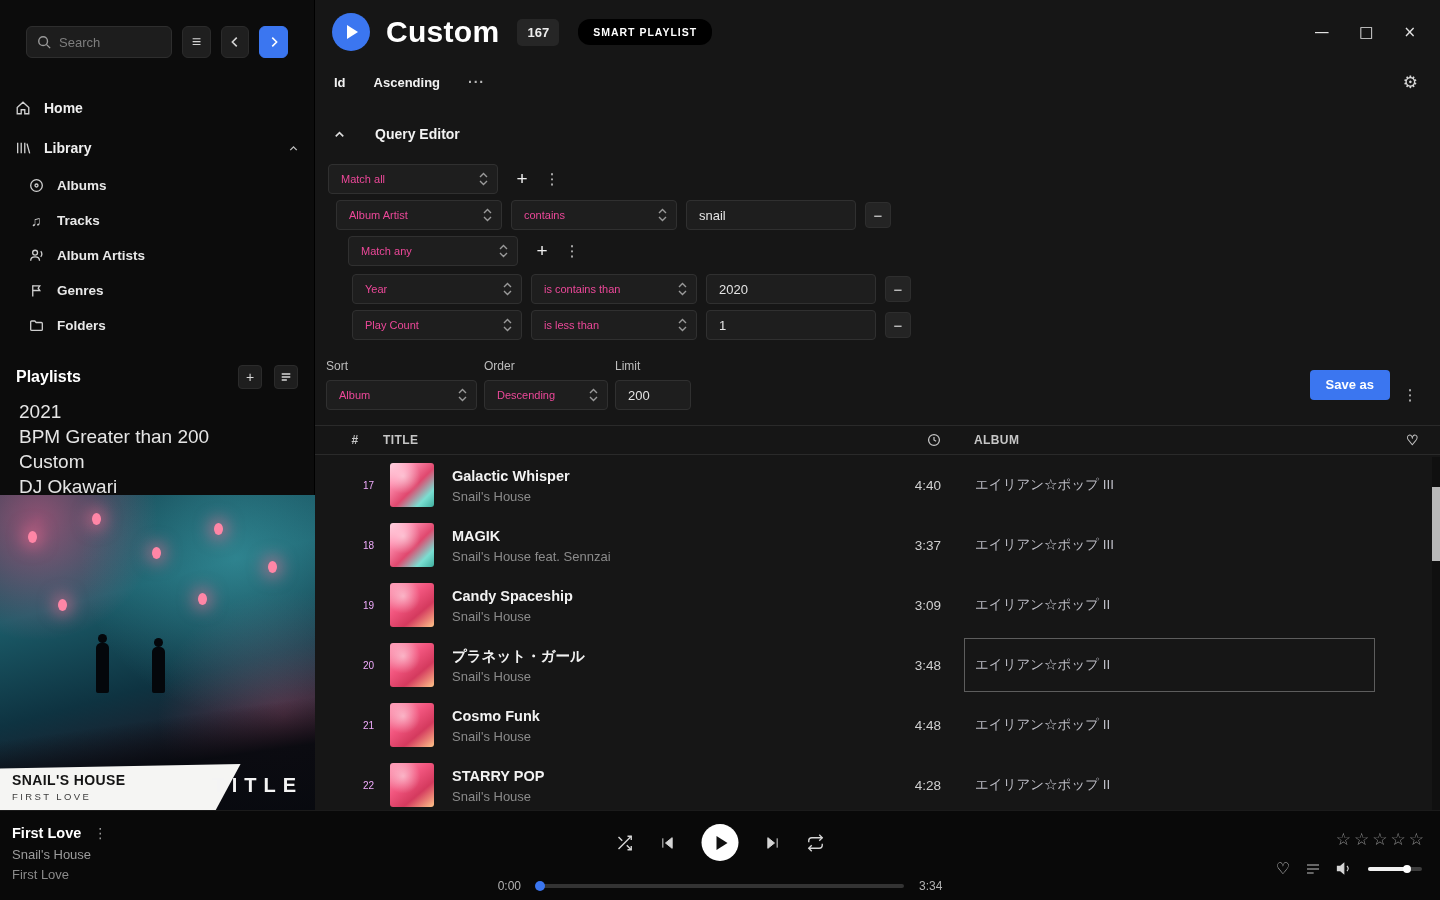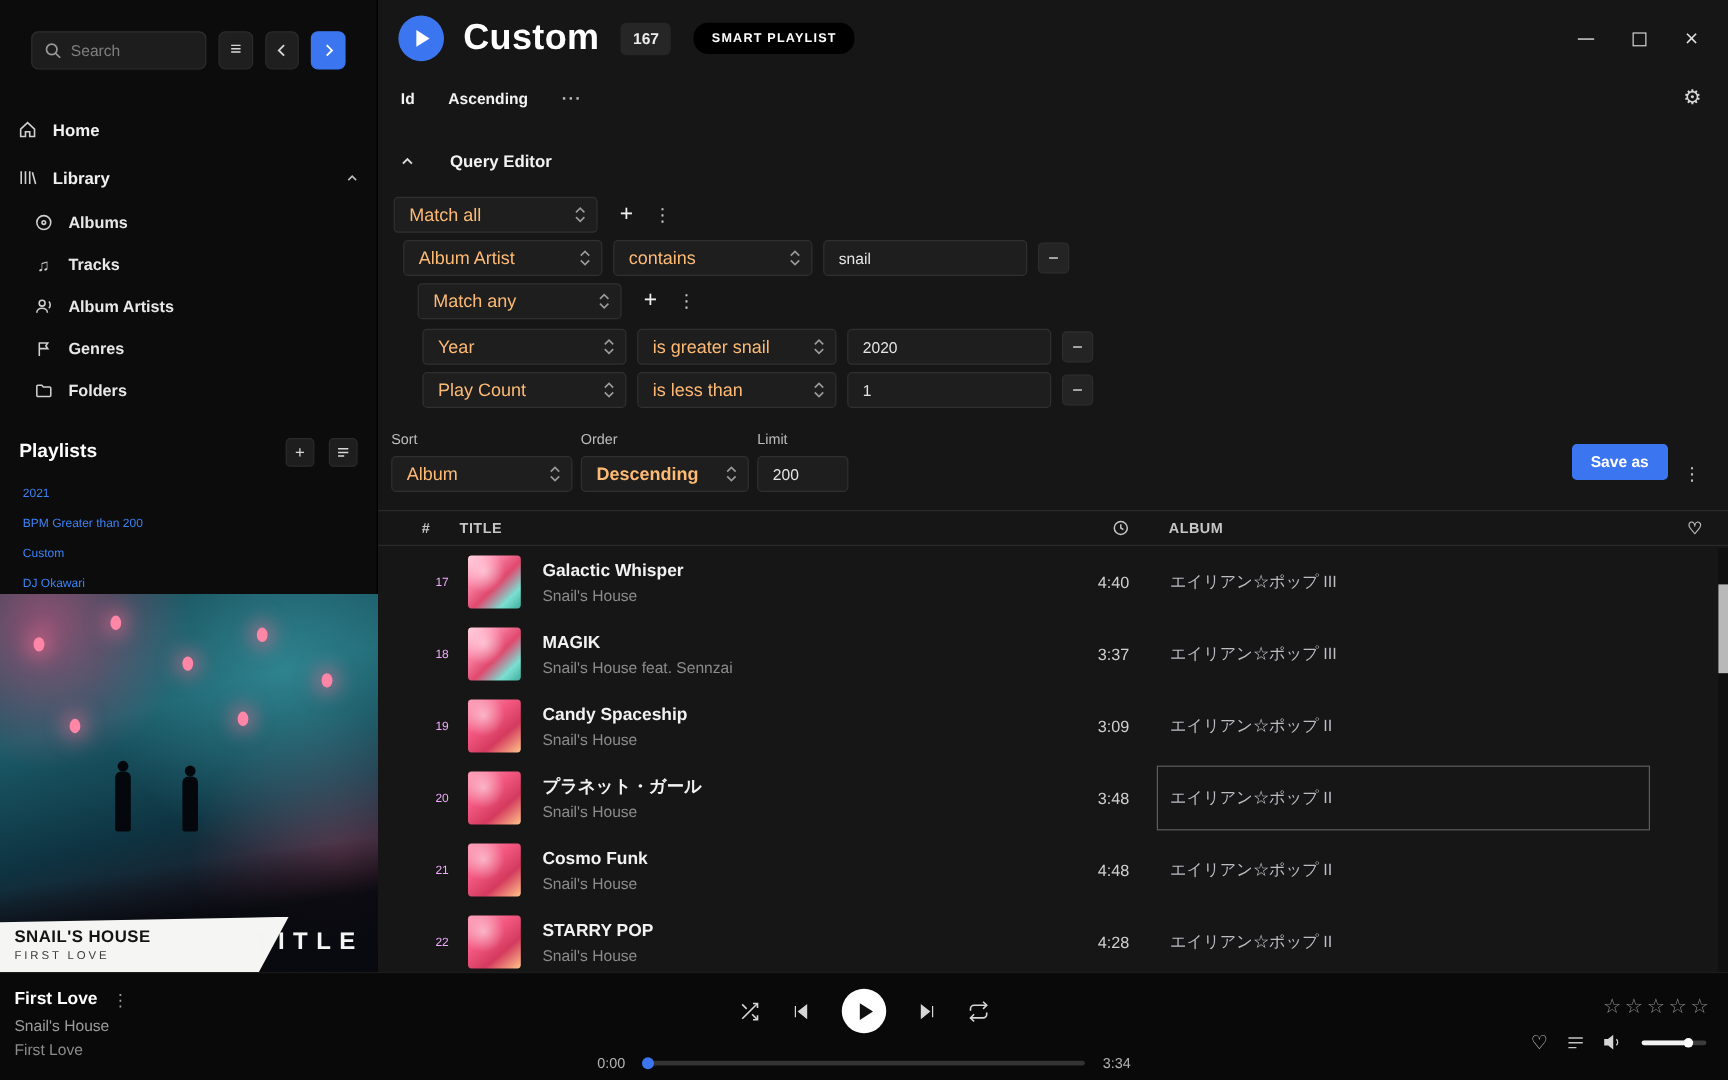--- a/index.html
+++ b/index.html
@@ -22,21 +22,21 @@
   .nav-item .spread { margin-left:auto; color:#bdbdbd; }
   .lib-sub { padding-left:14px; }
   .sub-item { display:flex; align-items:center; gap:13px; height:35px; color:#e8e8e8; font-size:13.5px; font-weight:700; cursor:pointer; }
   .sub-item .icn { color:#cfcfcf; width:16px; display:flex; justify-content:center; font-size:14px; }
 
   .playlists-head { display:flex; align-items:center; padding:0 16px; margin-top:22px; }
   .playlists-title { font-size:16px; font-weight:700; color:#fff; }
   .pl-btns { margin-left:auto; display:flex; gap:12px; }
   .pl-btn { width:24px; height:24px; border-radius:4px; background:#1e1e1e; border:1px solid #2b2b2b; color:#d8d8d8; display:flex; align-items:center; justify-content:center; font-size:14px; cursor:pointer; }
   .playlist-list { padding:10px 0 0 0; }
-  .playlist-item { padding:5px 19px; font-size:10px; color:#3b82f6; cursor:pointer; line-height:15px; }
+  .playlist-item { padding:5px 19px; font-size:19px; color:#e5e5e5; cursor:pointer; line-height:15px; }
 
   
   .art { position:absolute; left:0; bottom:0; width:315px; height:315px; overflow:hidden;
     background:
       radial-gradient(circle at 75% 20%, rgba(70,180,190,.45), transparent 45%),
       radial-gradient(circle at 12% 8%,  rgba(240,90,140,.55), transparent 30%),
       radial-gradient(circle at 90% 70%, rgba(255,110,150,.25), transparent 35%),
       linear-gradient(165deg, #14424f 0%, #1b5b68 32%, #0e3341 58%, #221523 82%, #120d13 100%);
   }
   .art::after { content:""; position:absolute; left:0; bottom:0; width:100%; height:130px;
@@ -71,33 +71,33 @@
   .qe-collapse { color:#dcdcdc; cursor:pointer; background:none; border:none; display:flex; }
   .qe-title { font-size:14px; font-weight:700; color:#f2f2f2; }
 
   .qe-row { display:flex; align-items:center; gap:9px; margin-top:6px; height:30px; }
   .r1 { padding-left:13px; margin-top:10px; }
   .r2 { padding-left:21px; }
   .r3 { padding-left:33px; }
   .r4 { padding-left:37px; margin-top:8px; }
   .r5 { padding-left:37px; }
 
-  .select { height:30px; background:#1e1e1e; border:1px solid #303030; border-radius:4px; display:flex; align-items:center; justify-content:space-between; padding:0 9px 0 12px; font-size:15px; color:#fdba74; cursor:pointer; }
+  .select { height:30px; background:#1e1e1e; border:1px solid #303030; border-radius:4px; display:flex; align-items:center; justify-content:space-between; padding:0 9px 0 12px; font-size:11px; color:#ec4899; cursor:pointer; }
   .w170 { width:170px; } .w166 { width:166px; }
   .tinput { height:30px; width:170px; background:#1e1e1e; border:1px solid #303030; border-radius:4px; padding:0 12px; font-size:13px; color:#e4e4e4; outline:none; font-family:"Liberation Sans",sans-serif; }
   .icon-btn { background:none; border:none; color:#f0f0f0; font-size:19px; width:26px; height:26px; display:flex; align-items:center; justify-content:center; cursor:pointer; }
   .kebab { color:#c9c9c9; font-size:15px; width:16px; }
   .minus-btn { width:26px; height:26px; background:#242424; border:1px solid #2e2e2e; border-radius:4px; color:#e0e0e0; font-size:15px; display:flex; align-items:center; justify-content:center; cursor:pointer; }
   .gap-plus { margin-left:2px; }
 
   .qe-footer { display:flex; align-items:center; padding:0 22px 0 11px; margin-top:19px; }
   .fgroup { display:flex; flex-direction:column; gap:7px; }
   .fgroup + .fgroup { margin-left:7px; }
   .flabel { font-size:12px; color:#bdbdbd; }
-  .w151 { width:151px; } .w124 { width:140px;font-weight:bold; }
+  .w151 { width:151px; } .w124 { width:124px; }
   .limit-input { width:76px; }
   .saveas { margin-left:auto; height:30px; background:#3b76f0; color:#fff; border:none; border-radius:4px; font-size:13px; font-weight:700; padding:0 16px; cursor:pointer; font-family:"Liberation Sans",sans-serif; }
   .footer-kebab { margin-left:12px; align-self:center; margin-top:20px; }
 
   
   .ttable { margin-top:15px; }
   .tgrid { display:grid; grid-template-columns:56px 64px 424px 70px 444px 1fr; align-items:center; padding-left:12px; }
   .thead { height:30px; border-top:1px solid #2a2a2a; border-bottom:1px solid #2a2a2a; color:#c6c6c6; font-size:12px; font-weight:700; letter-spacing:.4px; }
   .th-num { text-align:center; }
   .th-title { grid-column:2 / 4; }
@@ -379,21 +379,21 @@
       <div class="select w170">
         <span>Year</span>
         <span>
             <svg width="9" height="14" viewBox="0 0 9 14" fill="none" stroke="#9a9a9a" stroke-width="1.4">
               <polyline points="1 5 4.5 1.5 8 5"></polyline>
               <polyline points="1 9 4.5 12.5 8 9"></polyline>
             </svg>
           </span>
       </div>
       <div class="select w166">
-        <span>is greater snail</span>
+        <span>is contains than</span>
         <span>
             <svg width="9" height="14" viewBox="0 0 9 14" fill="none" stroke="#9a9a9a" stroke-width="1.4">
               <polyline points="1 5 4.5 1.5 8 5"></polyline>
               <polyline points="1 9 4.5 12.5 8 9"></polyline>
             </svg>
           </span>
       </div>
       <input class="tinput" value="2020" style="">
       <button class="minus-btn">−</button>
     </div>

